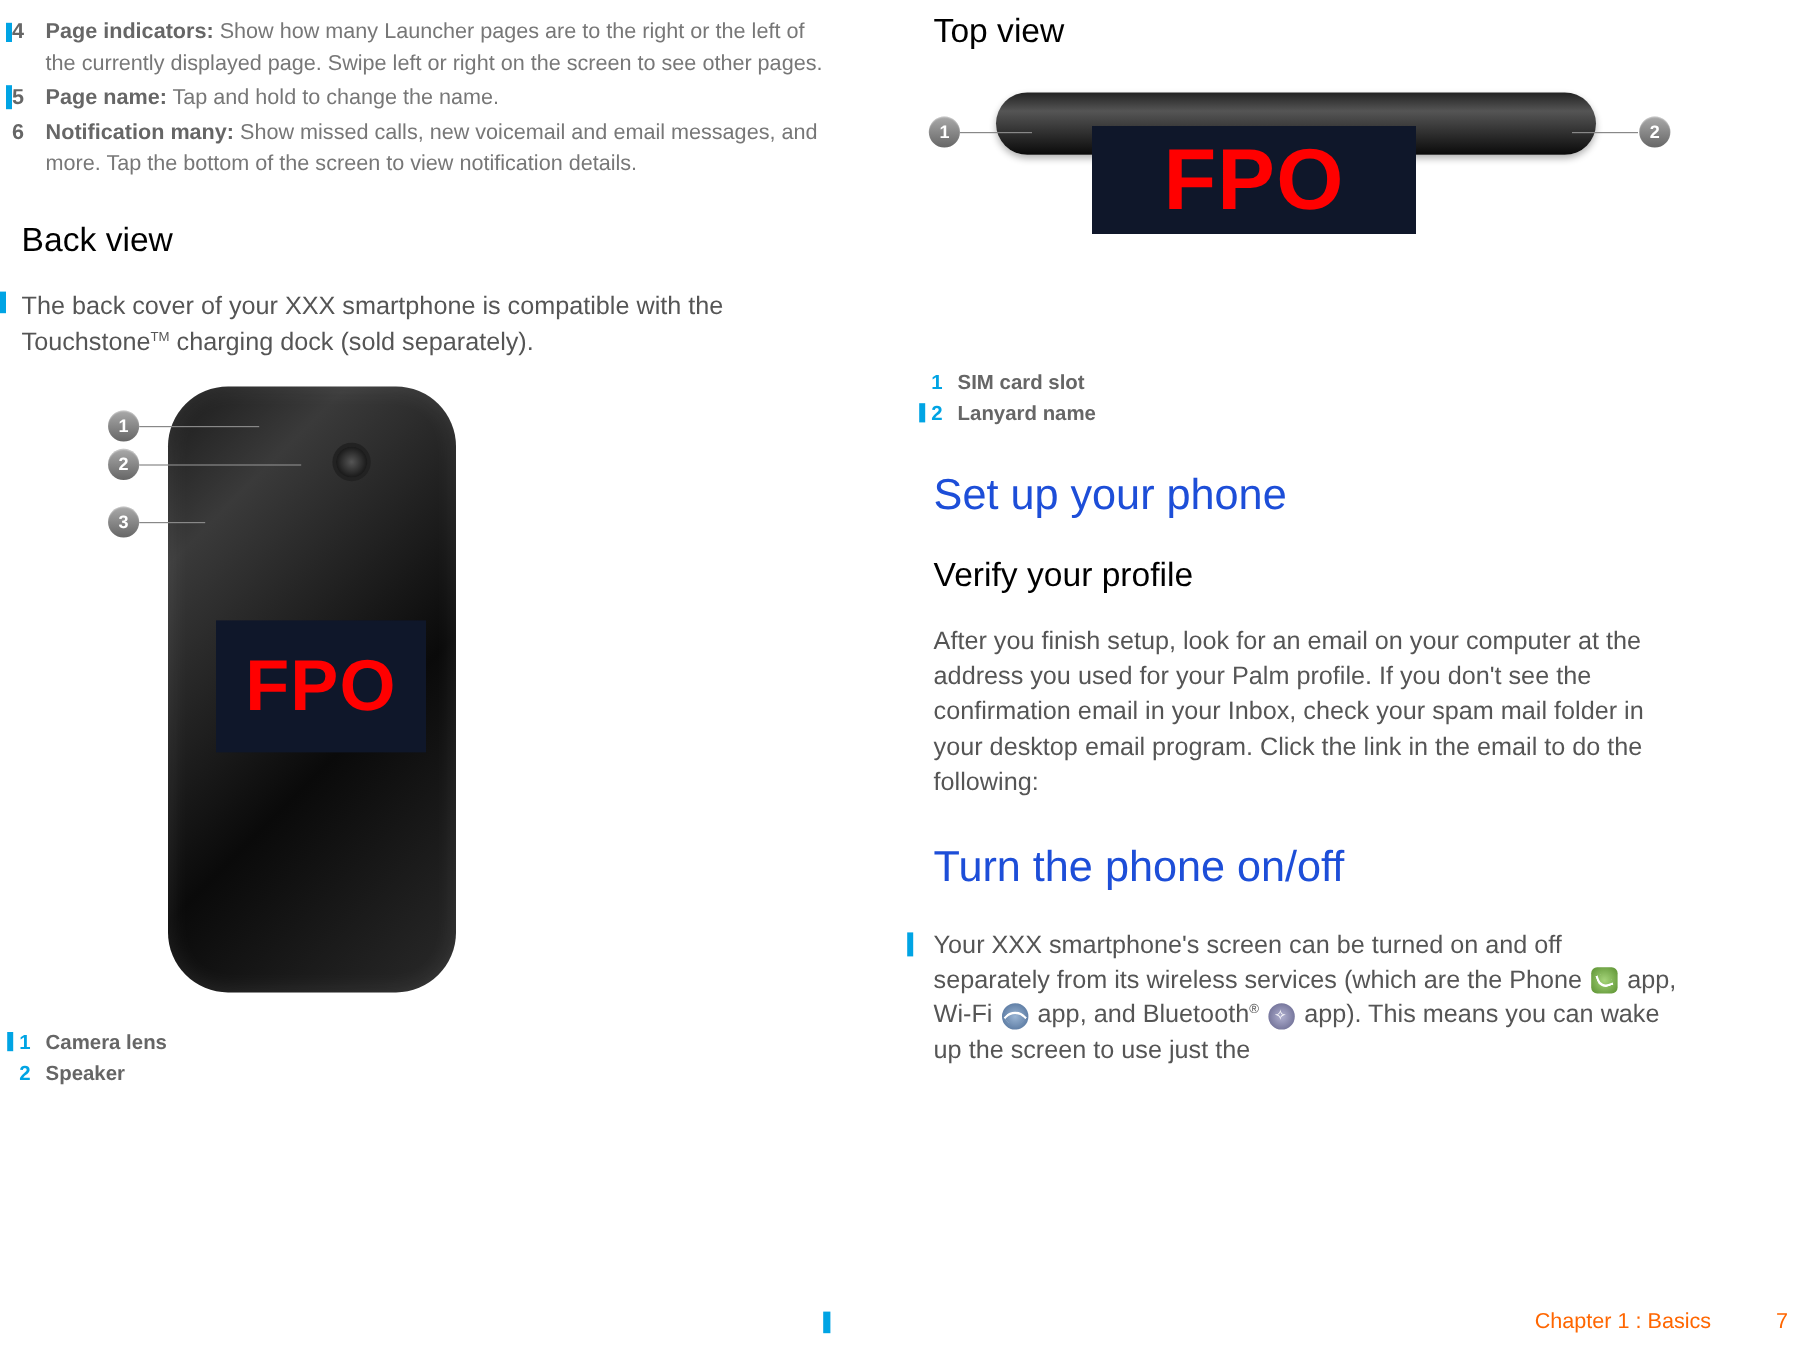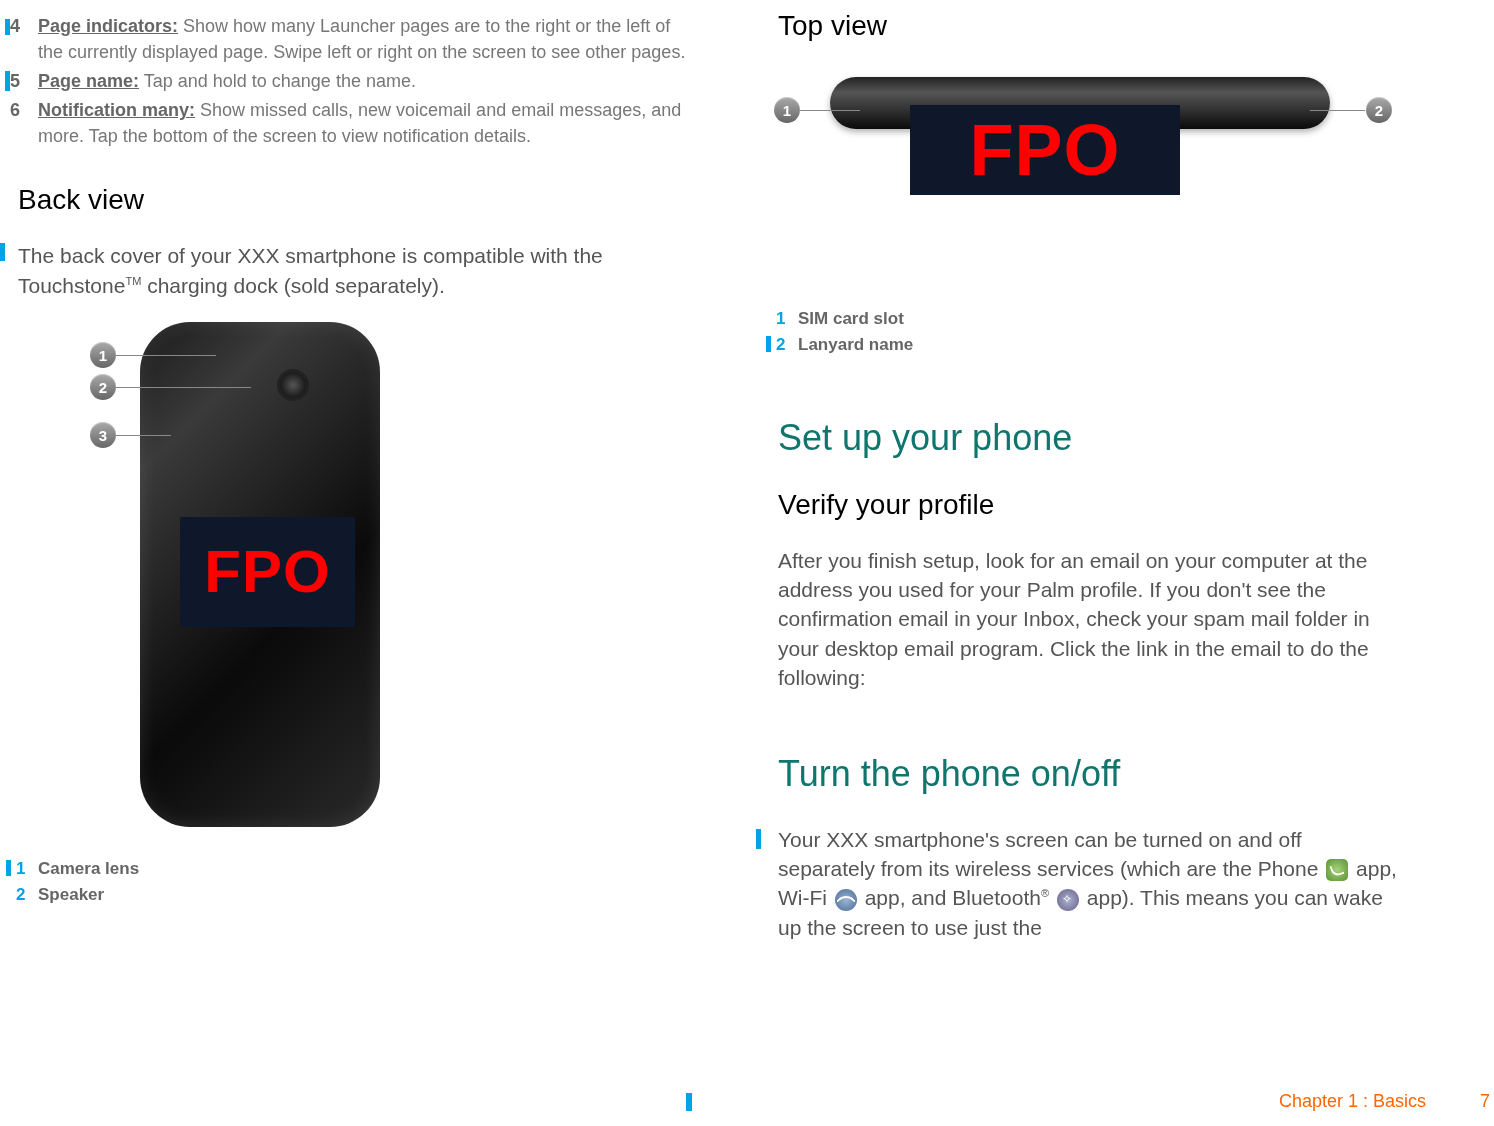--- a/index.html
+++ b/index.html
@@ -21,36 +21,36 @@
       padding: 0 30px 0 20px;
     }
     .col-left { padding-left: 0; }
     .col-right { padding-left: 40px; }
 
     
     .nlist { margin-bottom: 35px; }
     .nitem { display: flex; margin: 3px 0; font-size: 18px; line-height: 1.45; }
     .nnum { color: #666; font-weight: 600; width: 28px; flex-shrink: 0; }
     .nbody { flex: 1; color: #777; }
-    .nbold { color: #666; font-weight: 600; text-decoration: underline; }
+    .nbold { color: #666; font-weight: 600; }
     .bluebar-short { position: relative; }
     .bluebar-short::before {
       content: "";
       position: absolute;
       left: -5px; top: 6px; width: 5px; height: 16px;
       background: #00a4e4;
     }
 
     h2.section {
       font-size: 28px; font-weight: 300; color: #000000;
       margin: 13px 0 25px 18px;
     }
     h1.major {
-      font-size: 36px; font-weight: 300; color: #0f766e;
-      margin: 60px 0 30px 18px;
+      font-size: 36px; font-weight: 300; color: #1d4ed8;
+      margin: 34px 0 30px 18px;
     }
     p.body {
       font-size: 21px; font-weight: 300; color: #555;
       line-height: 1.4; margin: 0 10px 22px 18px;
     }
     ul.bul { list-style: none; margin: 0 10px 30px 18px; }
     ul.bul li {
       font-size: 21px; font-weight: 300; color: #555;
       line-height: 1.4; margin-bottom: 6px; padding-left: 16px; position: relative;
     }

